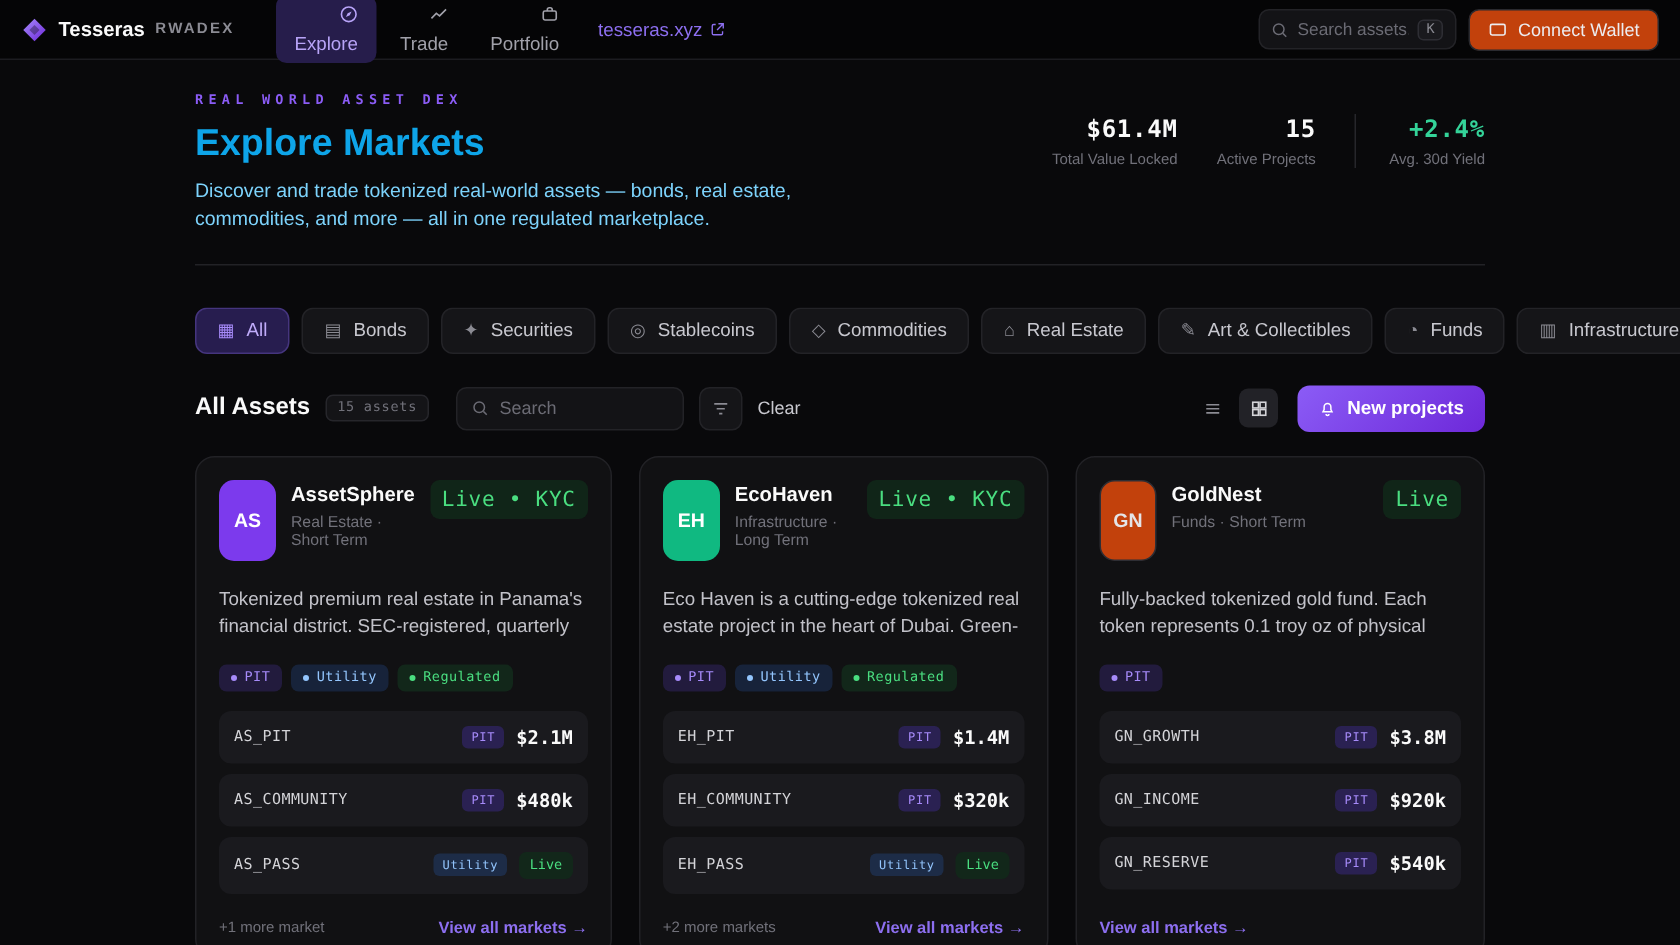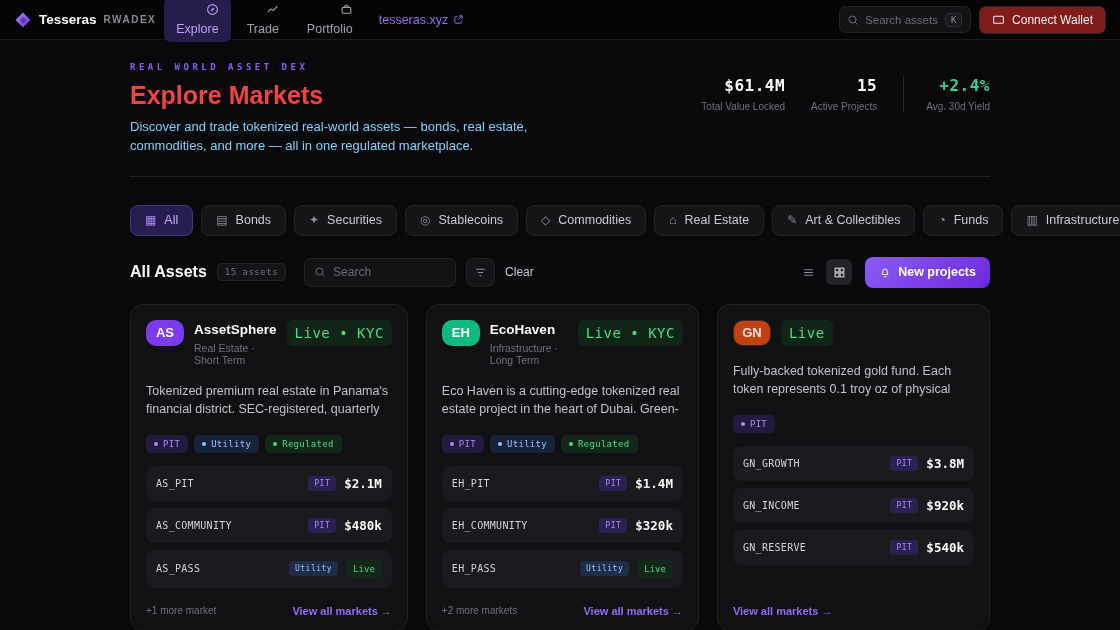--- a/index.html
+++ b/index.html
@@ -8,21 +8,21 @@
     background:#09090b; color:#e4e4e7;
     font-family:"Liberation Sans", sans-serif; font-size:13px;
   }
   svg { display:block; }
 
   
   nav {
     height:40px; display:flex; align-items:center; gap:4px;
     padding:0 14px; background:#050506; border-bottom:1px solid #1c1c20;
   }
-  .brand { display:flex; align-items:center; gap:7px; margin-right:4px; }
+  .brand { display:flex; align-items:center; gap:7px; margin-right:24px; }
   .brand-name { font-weight:700; font-size:13.5px; color:#fafafa; }
   .brand-suffix { font-size:10px; color:#8b8b93; letter-spacing:1.5px; font-weight:600; }
   .nav-item {
     display:flex; align-items:flex-end; gap:6px; padding:6px 12px; border-radius:7px;
     color:#a1a1aa; font-size:12.5px; cursor:pointer; background:none; border:none; font-family:inherit;flex-direction:column;
   }
   .nav-item svg { width:13px; height:13px; }
   .nav-item.active { background:#261d4b; color:#b8a4f8; }
   .nav-link { color:#8d6ff0; font-size:12.5px; display:flex; gap:5px; align-items:center; padding:6px 10px; text-decoration:none; cursor:pointer; }
   .nav-link svg { width:11px; height:11px; }
@@ -30,30 +30,30 @@
   .nav-search {
     display:flex; align-items:center; gap:6px; width:132px; height:27px;
     background:#131316; border:1px solid #232327; border-radius:7px; padding:0 7px; color:#6b6b74; cursor:text;
   }
   .nav-search svg { width:12px; height:12px; flex:0 0 auto; }
   .nav-search input { background:none; border:none; outline:none; color:#d4d4d8; font-size:11.5px; width:74px; font-family:inherit; }
   input::placeholder { color:#6b6b74; }
   .kbd { font-family:"DejaVu Sans Mono",monospace; font-size:9px; border:1px solid #2e2e34; border-radius:4px; padding:1px 5px; color:#8b8b93; background:#1a1a1e; }
   .wallet-btn {
     display:flex; align-items:center; gap:7px; height:28px; padding:0 12px;
-    background:#7f1d1d; border:1px solid #2a2a2f; border-radius:7px; color:#ececf0;
+    background:#c2410c; border:1px solid #2a2a2f; border-radius:7px; color:#ececf0;
     font-size:12px; cursor:pointer; font-family:inherit;
   }
   .wallet-btn svg { width:13px; height:13px; }
 
   
   .page-pad { padding-left:130px; padding-right:130px; }
   .header-row { display:flex; justify-content:space-between; align-items:flex-start; padding-top:22px; }
   .eyebrow { font-family:"DejaVu Sans Mono",monospace; font-size:9px; letter-spacing:3.5px; color:#8b5cf6; font-weight:700; }
-  .title { font-size:25px; color:#ef4444; font-weight:700; margin:9px 0 8px; }
+  .title { font-size:25px; color:#0ea5e9; font-weight:700; margin:9px 0 8px; }
   .subtitle { font-size:13px; color:#7dd3fc; line-height:1.45; max-width:430px; }
   .stats { display:flex; align-items:flex-start; gap:26px; padding-top:14px; }
   .stat { text-align:right; }
   .stat-value { font-family:"DejaVu Sans Mono",monospace; font-size:16px; font-weight:700; color:#fafafa; letter-spacing:.5px; }
   .stat-label { font-size:10px; color:#71717a; margin-top:6px; }
   .stat.bordered { border-left:1px solid #26262b; padding-left:22px; }
   .stat.green .stat-value { color:#34d399; }
   .divider { border-top:1px solid #222226; margin-top:20px; }
 
   
@@ -95,21 +95,21 @@
   .new-btn svg { width:12px; height:12px; }
 
   
   .cards-grid { display:grid; grid-template-columns:repeat(3,1fr); gap:18px; margin-top:16px; }
   .card {
     background:#111113; border:1px solid #222226; border-radius:13px;
     padding:15px 15px 13px; display:flex; flex-direction:column; min-height:320px; cursor:pointer;
   }
   .card-head { display:flex; align-items:flex-start; gap:10px; }
   .avatar {
-    width:38px; height:26px; border-radius:10px; display:flex; align-items:center; justify-content:center;
+    width:38px; height:54px; border-radius:10px; display:flex; align-items:center; justify-content:center;
     font-weight:700; font-size:13px; color:#fff; flex:0 0 auto;
   }
   .av-purple { background:#7c3aed; }
   .av-green  { background:#10b981; }
   .av-dark   { background:#c2410c; border:1px solid #2e2e34; color:#e4e4e7; }
   .card-title { flex:1; min-width:0; padding-top:2px; }
   .card-name { font-size:13.5px; font-weight:700; color:#fafafa; }
   .card-meta { font-size:10.5px; color:#71717a; margin-top:5px; }
   .status-badge {
     font-family:"DejaVu Sans Mono",monospace; font-size:14px; color:#4ade80;
@@ -435,20 +435,24 @@
       </div>
       <div class="card-foot">
         <span class="more">+2 more markets</span>
         <a class="viewall">View all markets →</a>
       </div>
     </article>
 
     <article class="card">
       <div class="card-head">
         <div class="avatar av-dark">GN</div>
+        <div class="card-title">
+          <div class="card-name">GoldNest</div>
+          <div class="card-meta">Funds · Short Term</div>
+        </div>
         <span class="status-badge">Live</span>
       </div>
       <p class="card-desc">Fully-backed tokenized gold fund. Each token represents 0.1 troy oz of physical gold held in</p>
       <div class="tag-row">
         <span class="tag tag-pit">
             <i class="tdot"></i>
             <span>PIT</span>
           </span>
       </div>
       <div class="mrow">

